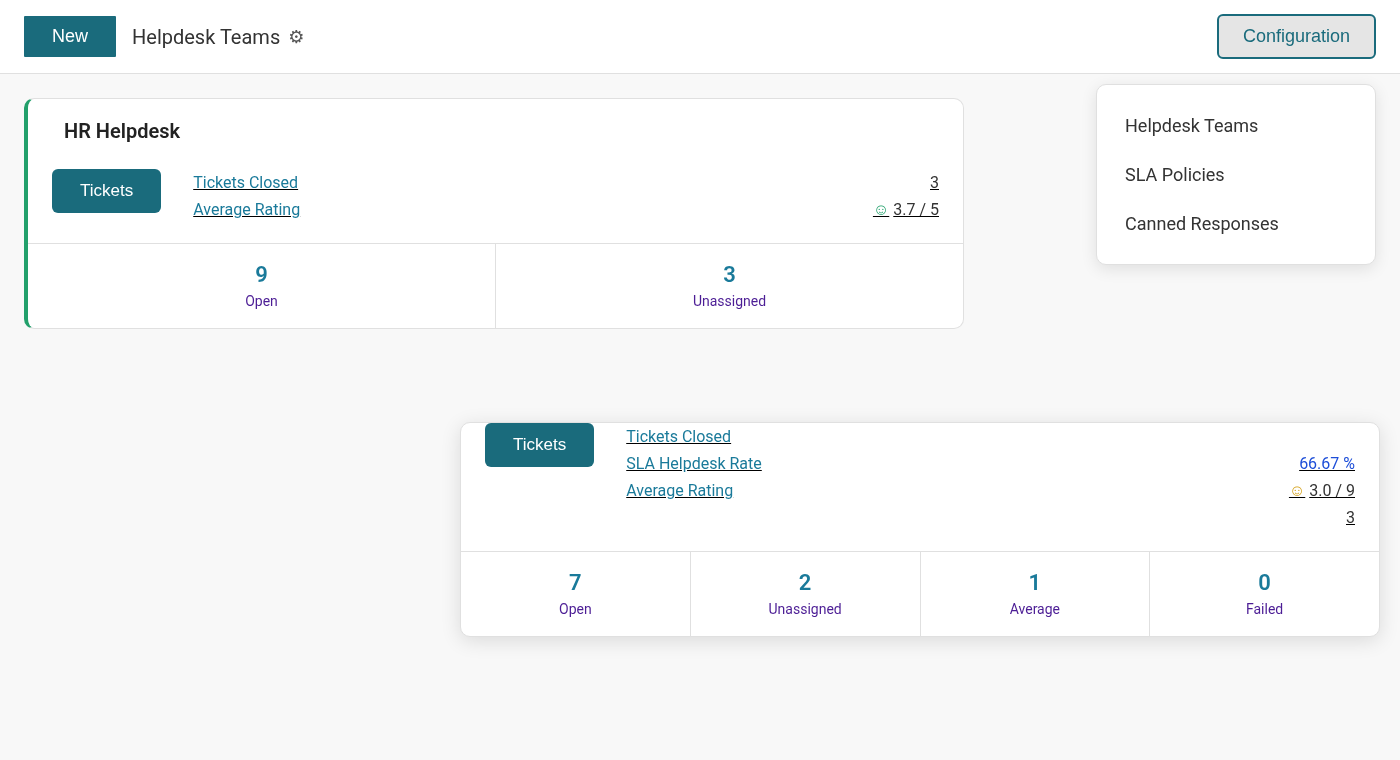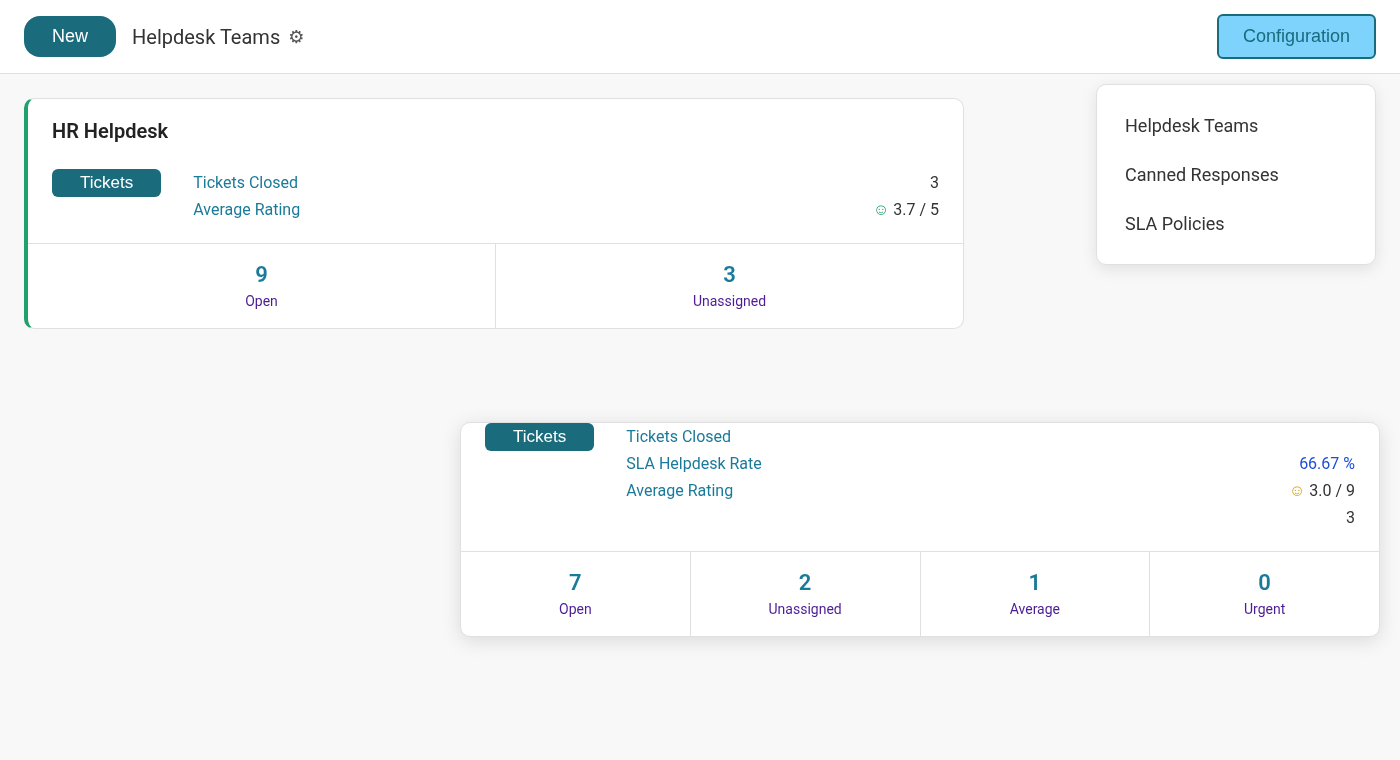--- a/index.html
+++ b/index.html
@@ -19,41 +19,41 @@
       padding: 14px 24px;
       background: #fff;
       border-bottom: 1px solid #e0e0e0;
       position: relative;
       z-index: 10;
     }
     .btn-new {
       background: #1a6b7c;
       color: #fff;
       border: none;
-      border-radius: 16px;
+      border-radius: 1px;
       padding: 10px 28px;
       font-size: 18px;
       font-weight: 500;
       cursor: pointer;
     }
     .page-title {
       font-size: 20px;
       color: #333;
       margin-left: 16px;
       display: flex;
       align-items: center;
       gap: 8px;
     }
     .gear-icon {
       color: #555;
       font-size: 18px;
     }
     .btn-configuration {
       margin-left: auto;
-      background: #7dd3fc;
+      background: #e5e5e5;
       color: #1a6b7c;
       border: 2px solid #1a6b7c;
       border-radius: 6px;
       padding: 10px 24px;
       font-size: 18px;
       font-weight: 500;
       cursor: pointer;
     }
 
     
@@ -98,55 +98,56 @@
     .card.it-card {
       width: 920px;
       position: absolute;
       top: 348px;
       left: 460px;
       box-shadow: 0 4px 20px rgba(0,0,0,0.12);
       z-index: 50;
     }
 
     .card-header {
-      padding: 20px 24px 10px 24px;
+      padding: 20px 24px 10px 36px;
     }
     .card-title {
       font-size: 20px;
       font-weight: 600;
       color: #222;
       margin-bottom: 16px;
     }
     .card-body {
       display: flex;
       padding: 0 24px 20px 24px;
       gap: 32px;
       align-items: flex-start;
     }
     .btn-tickets {
       background: #1a6b7c;
       color: #fff;
       border: none;
       border-radius: 6px;
-      padding: 4px 28px;
+      padding: 12px 28px;
       font-size: 17px;
       font-weight: 500;
       cursor: pointer;
       white-space: nowrap;
       height: fit-content;
     }
 
     .stats-section {
       flex: 1;
     }
     .stat-row {
       display: flex;
       justify-content: space-between;
       align-items: flex-start;
       padding: 4px 0;
+      text-decoration: underline;
     }
     .stat-label {
       color: #1a7a9a;
       font-size: 16px;
     }
     .stat-value {
       font-size: 16px;
       color: #333;
       display: flex;
       align-items: center;
@@ -274,24 +275,24 @@
       <div class="footer-stat">
         <span class="footer-stat-number">2</span>
         <span class="footer-stat-label">Unassigned</span>
       </div>
       <div class="footer-stat">
         <span class="footer-stat-number">1</span>
         <span class="footer-stat-label">Average</span>
       </div>
       <div class="footer-stat">
         <span class="footer-stat-number">0</span>
-        <span class="footer-stat-label">Urgent</span>
+        <span class="footer-stat-label">Failed</span>
       </div>
     </div>
   </div>
 
   <div class="dropdown-menu">
     <div class="dropdown-item">Helpdesk Teams</div>
+    <div class="dropdown-item">SLA Policies</div>
     <div class="dropdown-item">Canned Responses</div>
-    <div class="dropdown-item">SLA Policies</div>
   </div>
 
 </div>
 
 </body></html>

